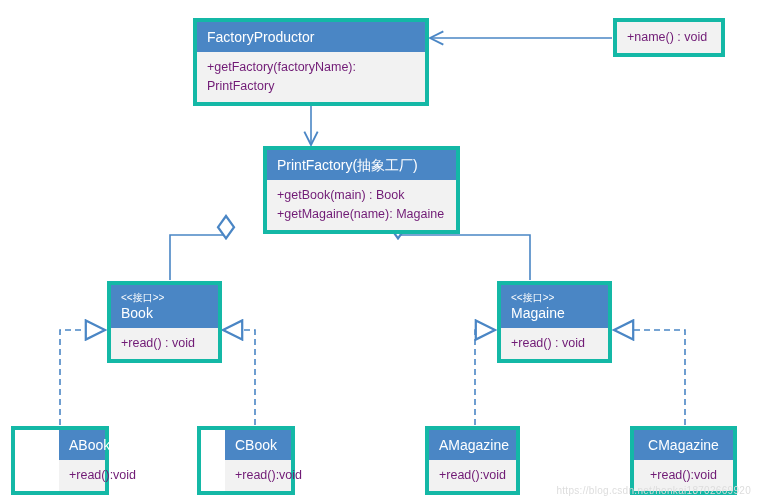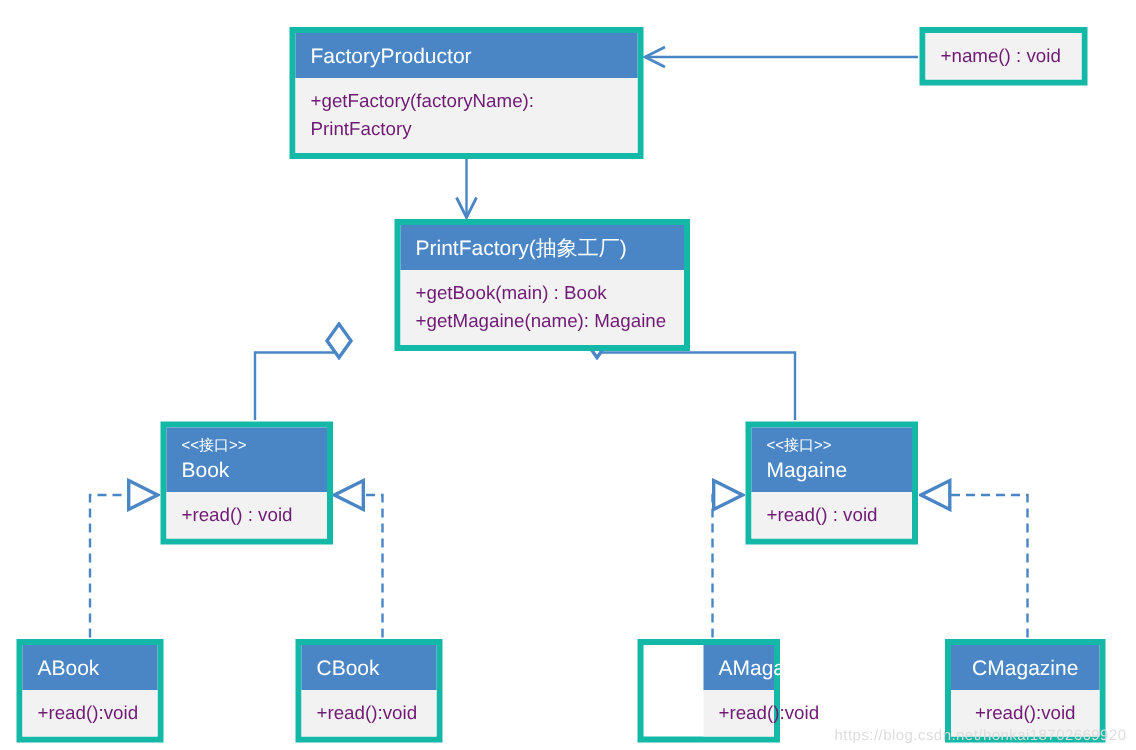--- a/index.html
+++ b/index.html
@@ -101,31 +101,31 @@
 </div>
 
 <div class="box" style="left:497px; top:281px; width:115px;">
   <div class="hdr">
     <span class="stereo">&lt;&lt;接口&gt;&gt;</span>
     <span>Magaine</span>
   </div>
   <div class="body">+read() : void</div>
 </div>
 
-<div class="box" style="left:11px; top:426px; width:98px;">
+<div class="box" style="left:11px; top:426px; width:98px;padding-left:44px;">
   <div class="hdr">ABook</div>
   <div class="body">+read():void</div>
 </div>
 
-<div class="box" style="left:197px; top:426px; width:98px;">
+<div class="box" style="left:197px; top:426px; width:98px;padding-left:24px;">
   <div class="hdr">CBook</div>
   <div class="body">+read():void</div>
 </div>
 
-<div class="box" style="left:425px; top:426px; width:95px;padding-left:40px;">
+<div class="box" style="left:425px; top:426px; width:95px;">
   <div class="hdr">AMagazine</div>
   <div class="body">+read():void</div>
 </div>
 
 <div class="box" style="left:630px; top:426px; width:107px;text-align:center;">
   <div class="hdr">CMagazine</div>
   <div class="body">+read():void</div>
 </div>
 
 <div class="watermark">https://blog.csdn.net/honkai18702669920</div>

